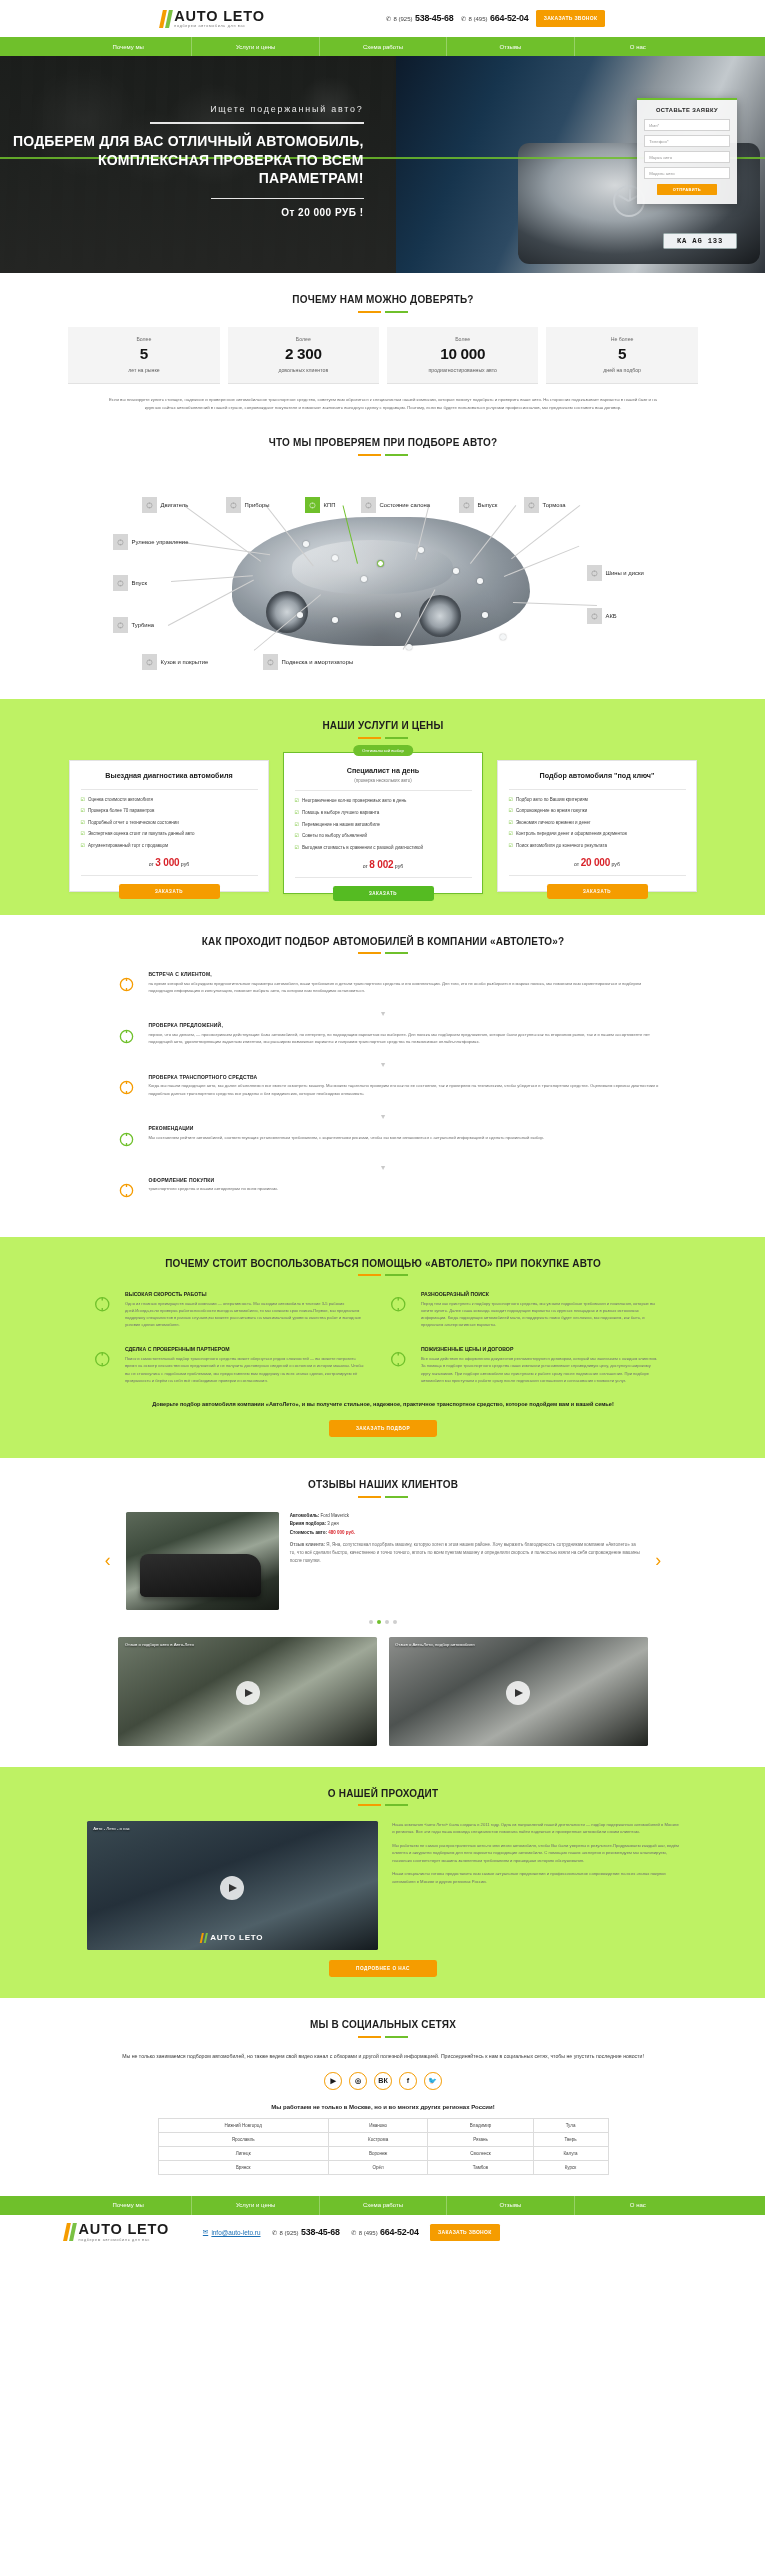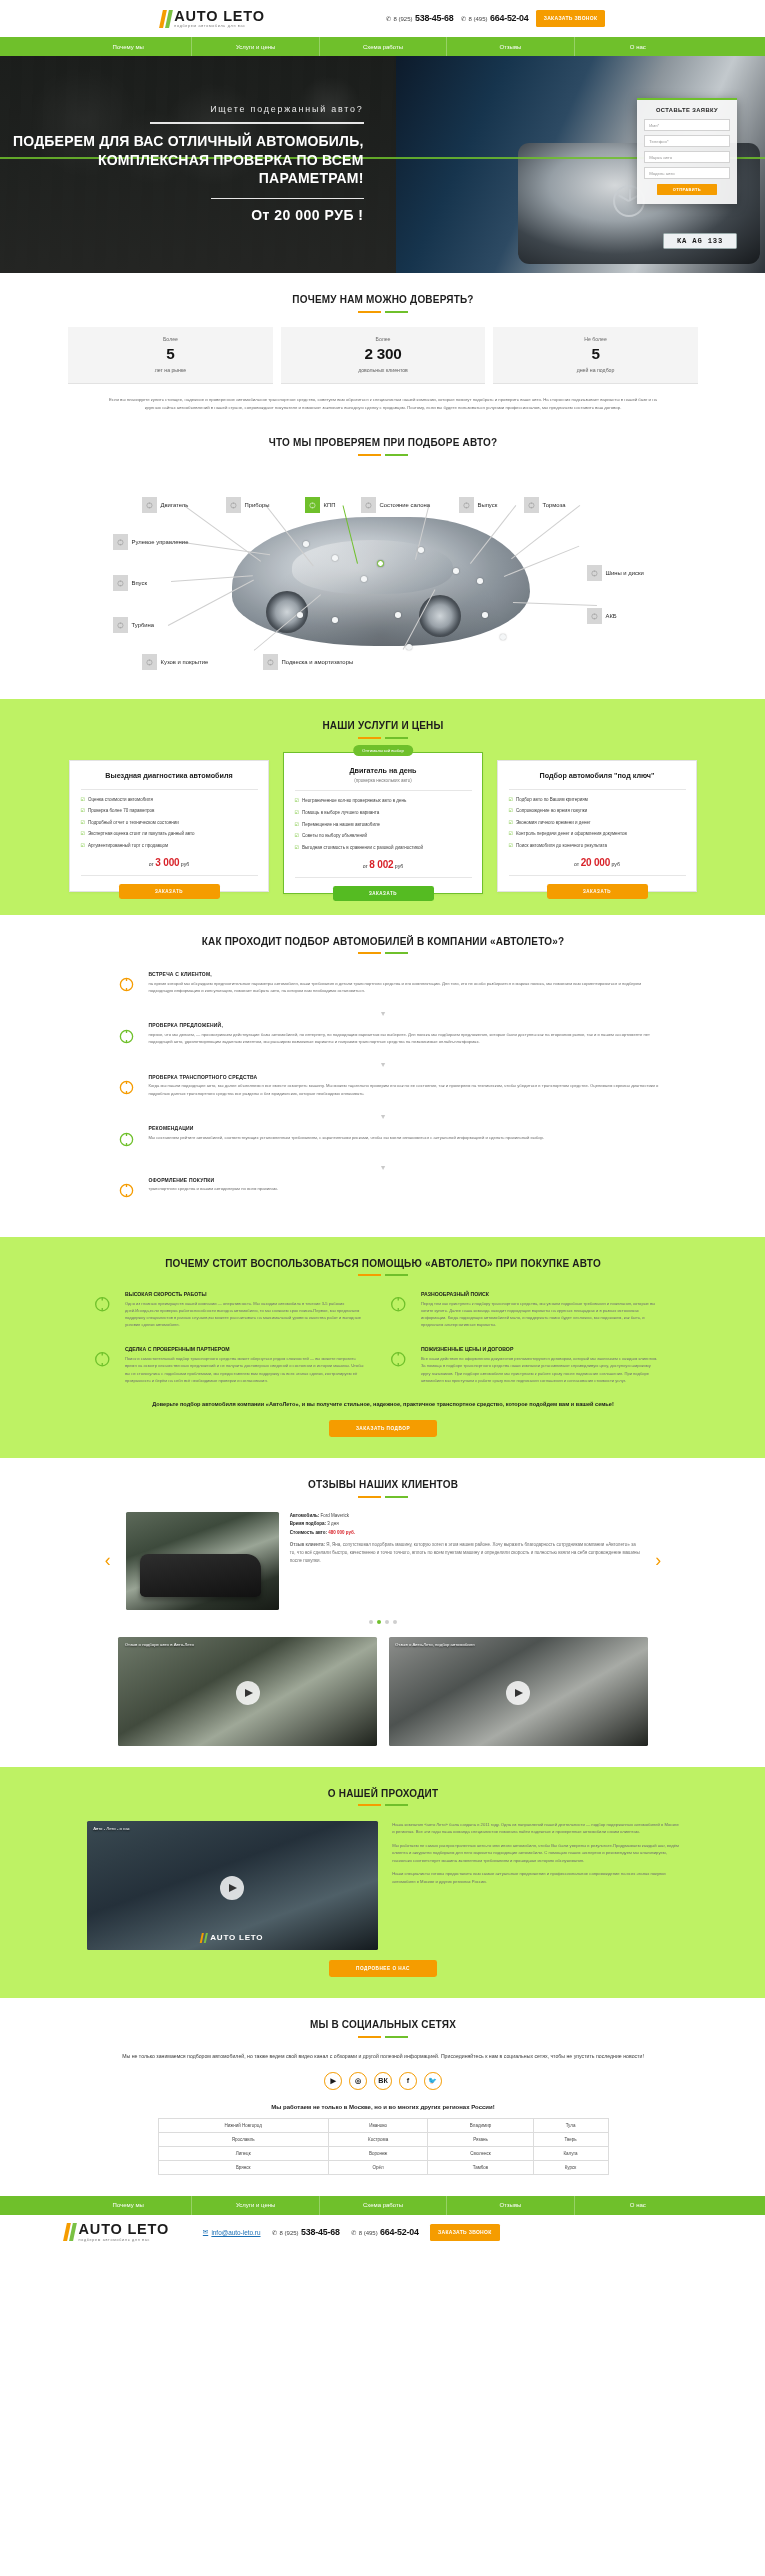--- a/index.html
+++ b/index.html
@@ -60,21 +60,21 @@
   .hero-right .emblem:before{transform:translate(-50%,0) rotate(120deg)}
   .hero-right .emblem:after{transform:translate(-50%,0) rotate(240deg)}
   .hero-right .emblem-up{position:absolute;right:135px;bottom:72px;width:1.6px;height:12px;background:#c9ced2;z-index:4}
   .hero-greenline{position:absolute;left:0;right:0;top:101px;height:1.6px;background:#6fc02b;z-index:2;opacity:.85}
 
   .hero-copy{position:absolute;left:0;top:48px;width:386px;text-align:right;padding-right:22.5px;z-index:4}
   .hero-sub{color:#e9e9e9;font-size:8.9px;letter-spacing:1.8px;font-weight:normal}
   .hero-rule{height:1.6px;background:#e6e6e6;width:214px;margin:8px 0 8px auto}
   .hero-title{color:#fff;font-size:14px;font-weight:bold;line-height:1.34;letter-spacing:0.2px}
   .hero-rule2{height:1.6px;background:#e6e6e6;width:153px;margin:9.7px 0 7.2px auto}
-  .hero-price{color:#fff;font-size:14px;font-weight:bold;letter-spacing:0.5px}
+  .hero-price{color:#fff;font-size:10px;font-weight:bold;letter-spacing:0.5px}
 
   
   .hform{position:absolute;right:29px;top:42px;width:100px;z-index:6;background:rgba(247,247,247,.93);
          border-top:2.4px solid #6fc02b;padding:7.2px 7.2px 8.9px;box-shadow:0 2.4px 9.7px rgba(0,0,0,.35)}
   .hform h3{font-size:5.8px;font-weight:bold;text-align:center;letter-spacing:0.4px;color:#222;margin-bottom:5.6px}
   .hform input{display:block;width:100%;height:12px;margin-bottom:4px;border:0.8px solid #d2d2d2;background:#fff;
                font-size:4.3px;padding:0 4px;color:#333;font-family:"Liberation Sans",sans-serif}
   .hform input::placeholder{color:#9a9a9a}
   .hform .sbm{display:block;width:60px;margin:4.8px auto 0;height:11.3px;background:#f59c00;color:#fff;border:0;
               font-size:4px;font-weight:bold;letter-spacing:0.4px;cursor:pointer;border-radius:0.8px}
@@ -305,20 +305,25 @@
     <div class="pre">Более</div>
     <div class="big">5</div>
     <div class="post">лет на рынке</div>
   </div>
           <div class="tcard">
     <div class="pre">Более</div>
     <div class="big">2 300</div>
     <div class="post">довольных клиентов</div>
   </div>
           <div class="tcard">
+    <div class="pre">Более</div>
+    <div class="big">10 000</div>
+    <div class="post">продиагностированных авто</div>
+  </div>
+          <div class="tcard">
     <div class="pre">Не более</div>
     <div class="big">5</div>
     <div class="post">дней на подбор</div>
   </div>
         </div>
       <p class="trust-note">Если вы планируете купить стоящее, надежное и проверенное автомобильное транспортное средство, советуем вам обратиться к специалистам нашей компании, которые помогут подобрать и проверить ваше авто. На сторонних подсказывает варианты в нашей базе и на крупных сайтах автообъявлений в нашей стране, сопровождают покупателя и помогают заключить выгодную сделку с продавцом. Поэтому, если вы будете пользоваться услугами профессионалов, мы предлагаем составить ваш договор.</p>
     </div>
   </section>
 
   <section class="sec-white" style="padding-top:4.8px">
@@ -524,21 +529,21 @@
                 <span class="ck">☑</span>
                 <span>Аргументированный торг с продавцом</span>
               </li>
             </ul>
    <div class="price">от <b>3 000</b> <span class="rub">руб</span></div>
    <div class="div2"></div>
    <button class="order">ЗАКАЗАТЬ</button>
   </div>
           <div class="plan best">
    <div class="ribbon">Оптимальный выбор</div>
-   <h3>Двигатель на день</h3>
+   <h3>Специалист на день</h3>
    <div class="subt">(проверка нескольких авто)</div>
    <div class="div"></div>
    <ul>
               <li>
                 <span class="ck">☑</span>
                 <span>Неограниченное кол-во проверяемых авто в день</span>
               </li>
               <li>
                 <span class="ck">☑</span>
                 <span>Помощь в выборе лучшего варианта</span>

